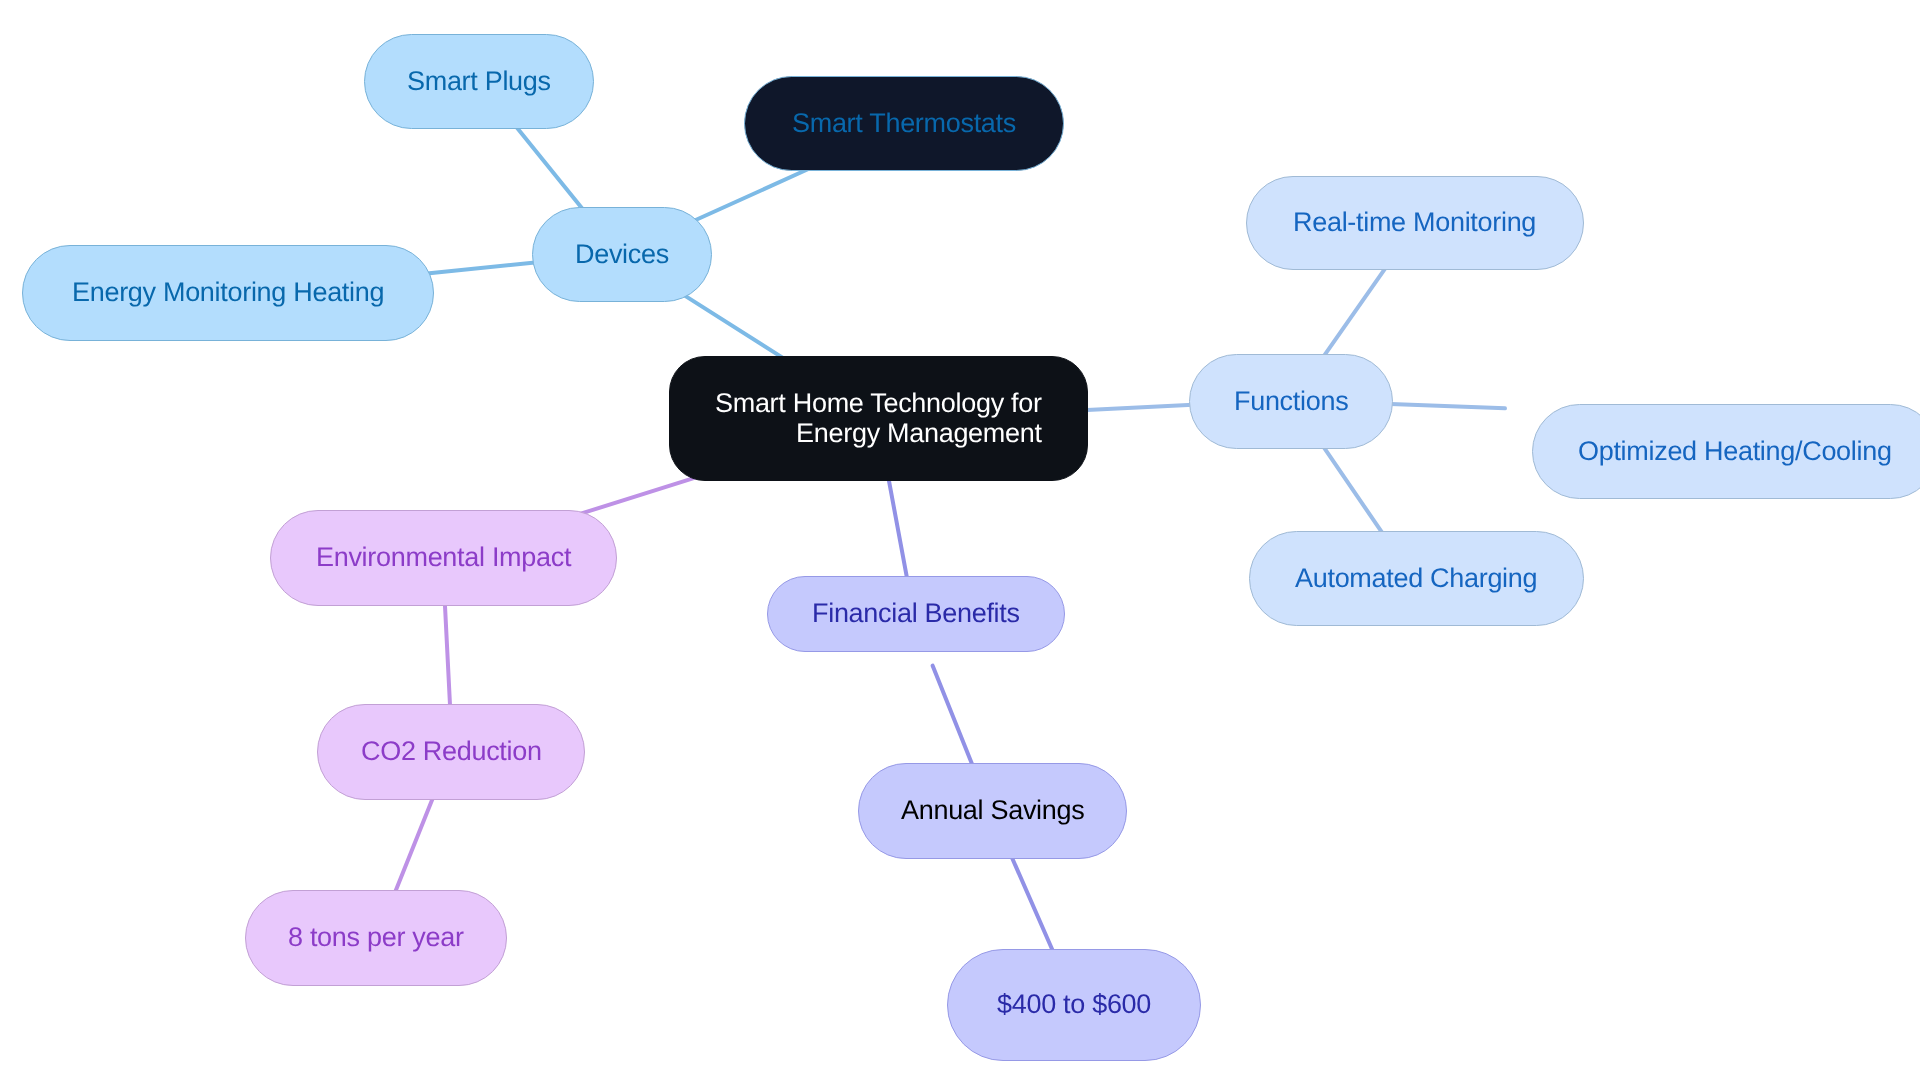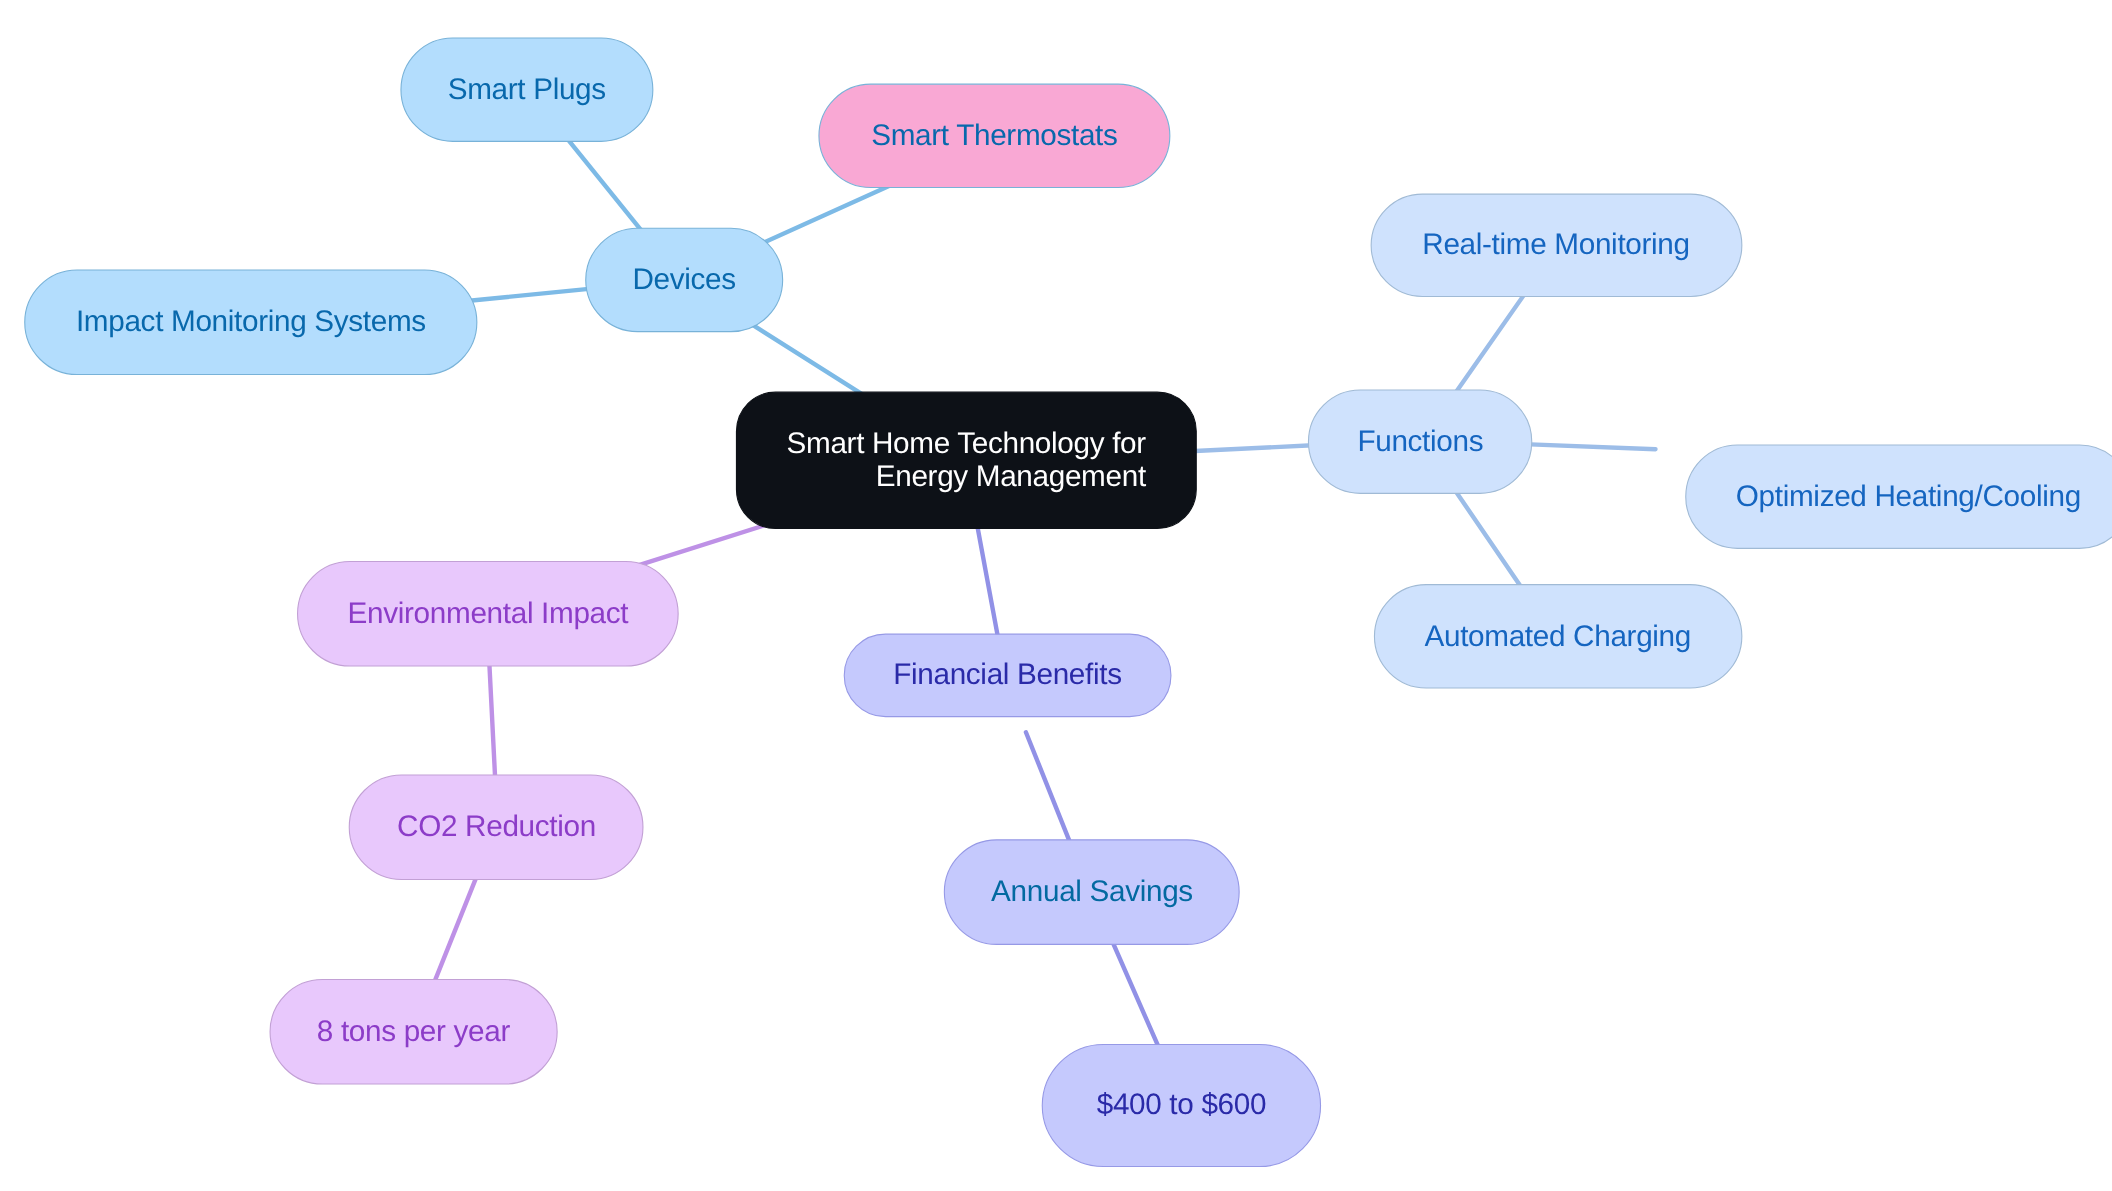--- a/index.html
+++ b/index.html
@@ -35,26 +35,26 @@
     <path class="edge" d="M 1009.3877723018862 851.7567111504583 Q 1032.5 904.5 1055.6122276981139 957.2432888495417" stroke="#9191e6" stroke-width="4"></path>
     <path class="edge" d="M 705.5822439862072 474.28981768856613 Q 640 495 574.4177560137928 515.7101823114339" stroke="#be91e6" stroke-width="4"></path>
     <path class="edge" d="M 444.54603315697574 597.0114565081191 Q 447.5 655.5 450.45396684302426 713.9885434918809" stroke="#be91e6" stroke-width="4"></path>
     <path class="edge" d="M 435.34251608718694 791.6437097820327 Q 414 845 392.65748391281306 898.3562902179673" stroke="#be91e6" stroke-width="4"></path>
   </svg>
   <div id="nodes">
     <div class="node" style="left: 669px; top: 356px; width: 419px; height: 125px; background: rgb(13, 17, 23); border-color: rgb(13, 17, 23); color: rgb(255, 255, 255); font-size: 27px; line-height: 29.5px; border-radius: 36px;"><span class="node-text">Smart Home Technology for
 Energy Management</span></div>
     <div class="node" style="left: 532px; top: 207px; width: 180px; height: 95px; background: rgb(179, 221, 253); border-color: rgb(120, 178, 216); color: rgb(8, 104, 172); font-size: 27px;"><span class="node-text">Devices</span></div>
     <div class="node" style="left: 364px; top: 34px; width: 230px; height: 95px; background: rgb(179, 221, 253); border-color: rgb(120, 178, 216); color: rgb(8, 104, 172); font-size: 27px;"><span class="node-text">Smart Plugs</span></div>
-    <div class="node" style="left: 744px; top: 76px; width: 320px; height: 95px; background: #f9a8d4; border-color: rgb(120, 178, 216); color: rgb(8, 104, 172); font-size: 27px;"><span class="node-text">Smart Thermostats</span></div>
-    <div class="node" style="left: 22px; top: 245px; width: 412px; height: 96px; background: rgb(179, 221, 253); border-color: rgb(120, 178, 216); color: rgb(8, 104, 172); font-size: 27px;"><span class="node-text">Impact Monitoring Systems</span></div>
+    <div class="node" style="left: 744px; top: 76px; width: 320px; height: 95px; background: #0f172a; border-color: rgb(120, 178, 216); color: rgb(8, 104, 172); font-size: 27px;"><span class="node-text">Smart Thermostats</span></div>
+    <div class="node" style="left: 22px; top: 245px; width: 412px; height: 96px; background: rgb(179, 221, 253); border-color: rgb(120, 178, 216); color: rgb(8, 104, 172); font-size: 27px;"><span class="node-text">Energy Monitoring Heating</span></div>
     <div class="node" style="left: 1189px; top: 354px; width: 204px; height: 95px; background: rgb(207, 226, 253); border-color: rgb(160, 186, 213); color: rgb(21, 101, 192); font-size: 27px;"><span class="node-text">Functions</span></div>
     <div class="node" style="left: 1246px; top: 176px; width: 338px; height: 94px; background: rgb(207, 226, 253); border-color: rgb(160, 186, 213); color: rgb(21, 101, 192); font-size: 27px;"><span class="node-text">Real-time Monitoring</span></div>
     <div class="node" style="left: 1532px; top: 364px; width: 406px; height: 95px; background: rgb(207, 226, 253); border-color: rgb(160, 186, 213); color: rgb(21, 101, 192); font-size: 27px; margin-top: 40px;"><span class="node-text">Optimized Heating/Cooling</span></div>
     <div class="node" style="left: 1249px; top: 531px; width: 335px; height: 95px; background: rgb(207, 226, 253); border-color: rgb(160, 186, 213); color: rgb(21, 101, 192); font-size: 27px;"><span class="node-text">Automated Charging</span></div>
     <div class="node" style="left: 767px; top: 576px; width: 298px; height: 76px; background: rgb(197, 201, 253); border-color: rgb(150, 153, 230); color: rgb(42, 42, 168); font-size: 27px;"><span class="node-text">Financial Benefits</span></div>
-    <div class="node" style="left: 858px; top: 763px; width: 269px; height: 96px; background: rgb(197, 201, 253); border-color: rgb(150, 153, 230); color: #0369a1; font-size: 27px;"><span class="node-text">Annual Savings</span></div>
+    <div class="node" style="left: 858px; top: 763px; width: 269px; height: 96px; background: rgb(197, 201, 253); border-color: rgb(150, 153, 230); color: #000000; font-size: 27px;"><span class="node-text">Annual Savings</span></div>
     <div class="node" style="left: 947px; top: 949px; width: 254px; height: 112px; background: rgb(197, 201, 253); border-color: rgb(150, 153, 230); color: rgb(42, 42, 168); font-size: 27px;"><span class="node-text">$400 to $600</span></div>
     <div class="node" style="left: 270px; top: 510px; width: 347px; height: 96px; background: rgb(232, 200, 252); border-color: rgb(194, 160, 213); color: rgb(140, 60, 200); font-size: 27px;"><span class="node-text">Environmental Impact</span></div>
     <div class="node" style="left: 317px; top: 704px; width: 268px; height: 96px; background: rgb(232, 200, 252); border-color: rgb(194, 160, 213); color: rgb(140, 60, 200); font-size: 27px;"><span class="node-text">CO2 Reduction</span></div>
     <div class="node" style="left: 245px; top: 890px; width: 262px; height: 96px; background: rgb(232, 200, 252); border-color: rgb(194, 160, 213); color: rgb(140, 60, 200); font-size: 27px;"><span class="node-text">8 tons per year</span></div>
   </div>
 </div>
 
 </body></html>

